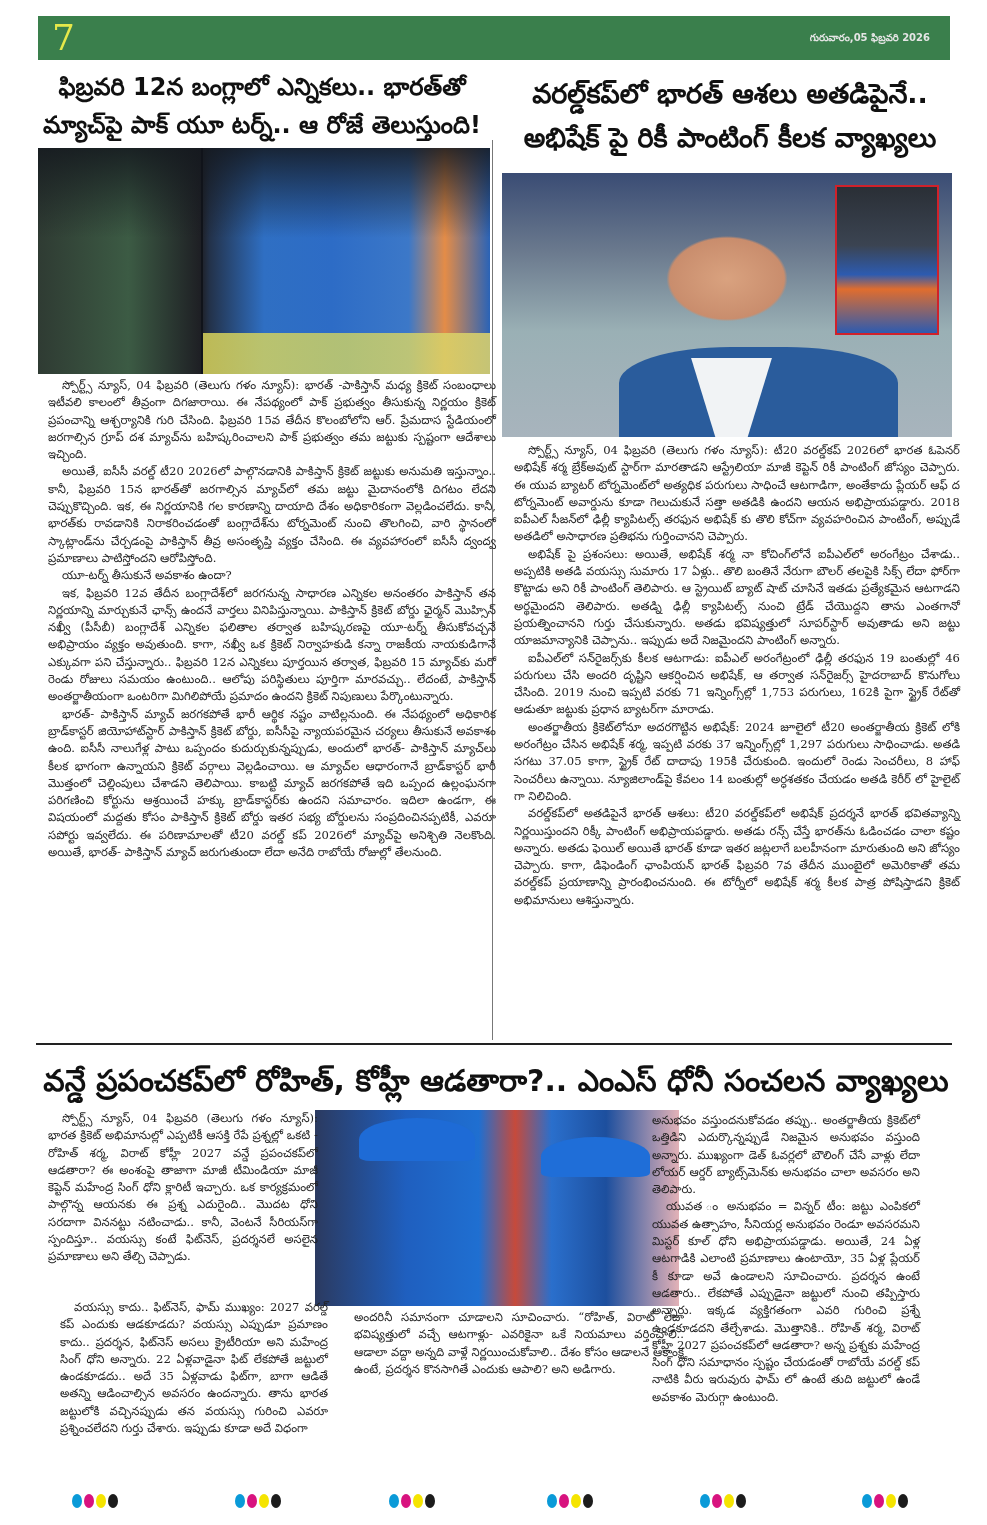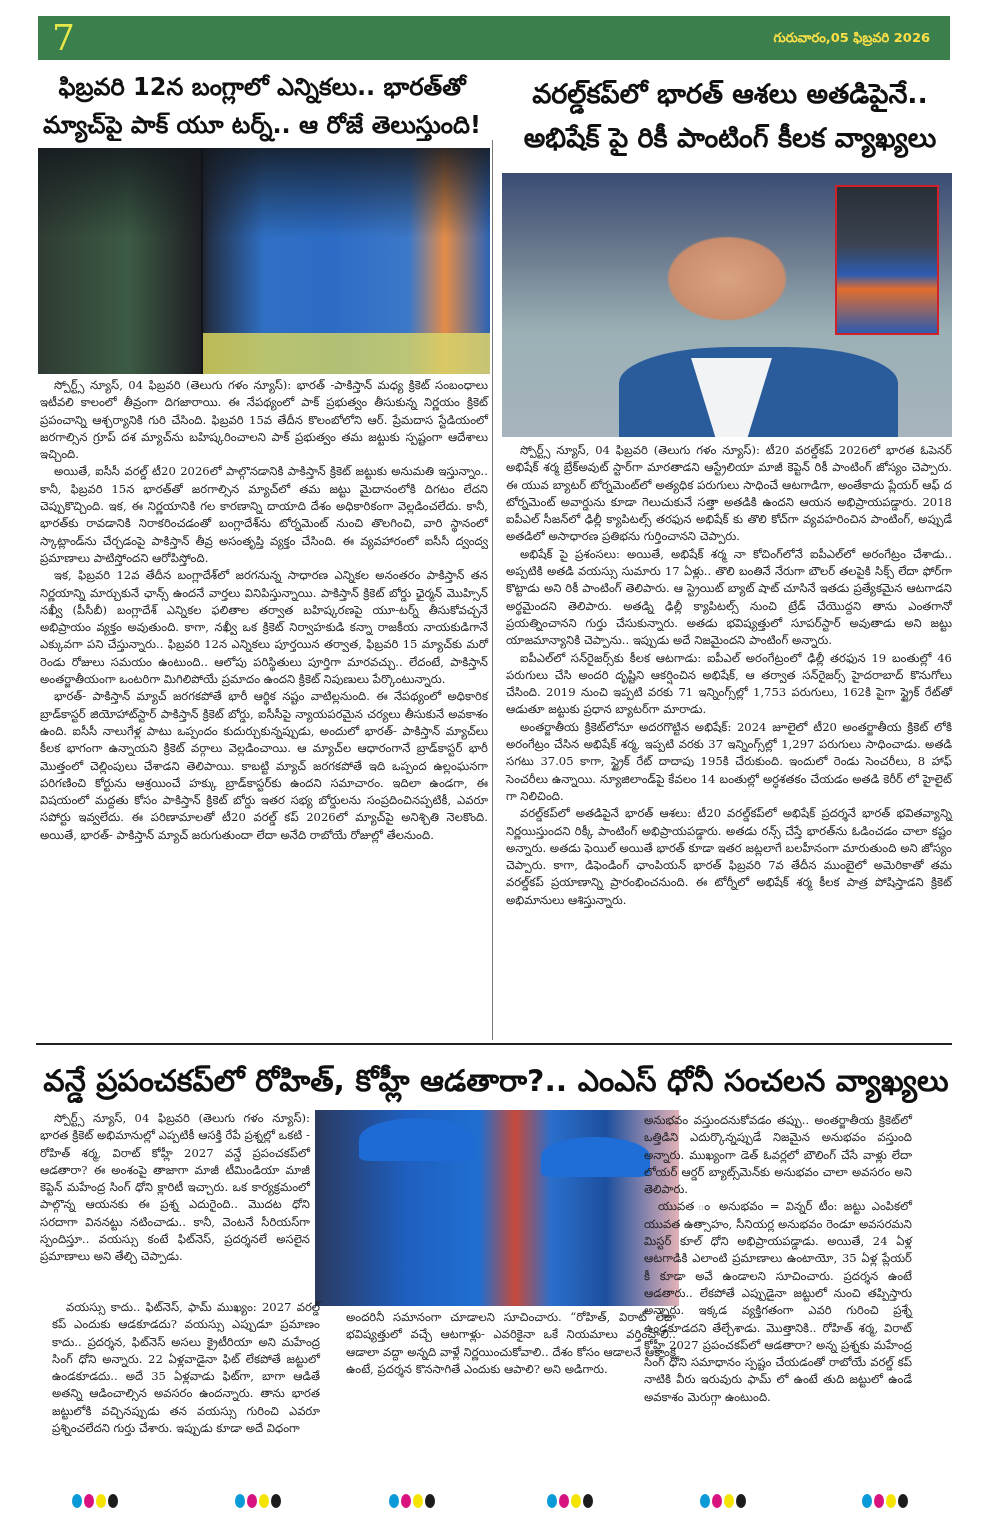--- a/index.html
+++ b/index.html
@@ -1,21 +1,21 @@
 <!DOCTYPE html>
 <html><head>
 <meta charset="utf-8">
 <style>
   * { box-sizing: border-box; margin: 0; padding: 0; }
   html, body { width: 987px; height: 1525px; background: #ffffff; overflow: hidden; }
   body { position: relative; font-family: "DejaVu Sans", sans-serif; color: #1a1a1a; }
 
   .masthead { position: absolute; left: 38px; top: 16px; width: 912px; height: 44px; background: #3a7f4c; }
   .page-num { position: absolute; left: 14px; top: 0; font-family: "DejaVu Serif", serif; font-size: 36px; line-height: 44px; color: #e6e84a; }
-  .page-date { position: absolute; right: 20px; top: 0; line-height: 44px; font-size: 13px; color: #fde047; font-weight: bold; }
+  .page-date { position: absolute; right: 20px; top: 0; line-height: 44px; font-size: 10px; color: #e5e5e5; font-weight: bold; }
 
   .headline { position: absolute; text-align: center; font-weight: bold; color: #111; }
   .hl-left { left: 36px; top: 68px; width: 452px; font-size: 24px; line-height: 38px; }
   .hl-right { left: 510px; top: 72px; width: 440px; font-size: 27px; line-height: 44px; }
   .hl-bottom { left: 36px; top: 1058px; width: 920px; font-size: 30px; line-height: 46px; }
 
   .col-divider { position: absolute; left: 496px; top: 66px; width: 1px; height: 980px; background: #777; }
   .col-divider.left-box { left: 492px; top: 140px; height: 900px; }
   .section-rule { position: absolute; left: 36px; top: 1043px; width: 916px; height: 2px; background: #222; }
 
@@ -27,21 +27,21 @@
 
   .photo-right { left: 502px; top: 173px; width: 450px; height: 264px; background: radial-gradient(ellipse at 50% 40%, #d9a27f 0%, #c98d6d 18%, transparent 19%), linear-gradient(180deg, #3a4c74 0%, #6b7a8e 30%, #9ab0b5 60%, #a8b4bd 100%); }
   .photo-right .suit { position:absolute; left:26%; bottom:0; width:62%; height:34%; background:#2a5c9c; border-radius: 40% 40% 0 0; }
   .photo-right .collar { position:absolute; left:42%; bottom:0; width:18%; height:30%; background:#f1f3f5; clip-path: polygon(0 0,100% 0, 70% 100%, 30% 100%); }
   .inset { position: absolute; left: 835px; top: 185px; width: 104px; height: 150px; border: 2px solid #d0212a; background: linear-gradient(180deg, #2a2f36 0%, #3b4452 40%, #2d5bb0 60%, #e06d2e 70%, #2d5bb0 100%); }
 
   .photo-bottom { left: 315px; top: 1110px; width: 364px; height: 196px; background: linear-gradient(90deg, #2b3a60 0%, #1f5fbf 25%, #1f6fd1 45%, #c64a3b 55%, #2a6fcc 65%, #1d4f9e 80%, #e3b2b7 100%); }
   .photo-bottom .cap1 { position:absolute; left:12%; top:4%; width:32%; height:22%; background:#1e6bd6; border-radius: 50% 50% 10% 10%; }
   .photo-bottom .cap2 { position:absolute; left:62%; top:14%; width:30%; height:20%; background:#1f6ed8; border-radius: 50% 50% 10% 10%; }
 
-  .text { position: absolute; font-family: "DejaVu Serif", serif; font-size: 11.6px; line-height: 17.3px; text-align: justify; color: #222; }
+  .text { position: absolute; font-family: "DejaVu Serif", serif; font-size: 11.6px; line-height: 17.3px; text-align: justify; color: #222; margin-left: 8px; }
   .text p { text-indent: 14px; }
   .t-left { left: 40px; top: 377px; width: 448px; }
   .t-right { left: 506px; top: 442px; width: 446px; }
   .t-b1 { left: 40px; top: 1110px; width: 270px; }
   .t-b1b { left: 52px; top: 1299px; width: 268px; }
   .t-b2 { left: 346px; top: 1309px; width: 330px; }
   .t-b3 { left: 644px; top: 1112px; width: 268px; }
 
   .reg { position: absolute; top: 1494px; display: flex; gap: 2px; }
   .reg span { display: block; width: 10px; height: 14px; border-radius: 50%; }
@@ -67,20 +67,21 @@
 
 <div class="photo photo-right" title="Ricky Ponting portrait with inset of Abhishek Sharma">
   <div class="suit"></div>
     <div class="collar"></div>
 </div>
 <div class="inset"></div>
 
 <div class="text t-left">
   <p>స్పోర్ట్స్ న్యూస్, 04 ఫిబ్రవరి (తెలుగు గళం న్యూస్): భారత్ -పాకిస్తాన్ మధ్య క్రికెట్ సంబంధాలు ఇటీవలి కాలంలో తీవ్రంగా దిగజారాయి. ఈ నేపథ్యంలో పాక్ ప్రభుత్వం తీసుకున్న నిర్ణయం క్రికెట్ ప్రపంచాన్ని ఆశ్చర్యానికి గురి చేసింది. ఫిబ్రవరి 15వ తేదీన కొలంబోలోని ఆర్. ప్రేమదాస స్టేడియంలో జరగాల్సిన గ్రూప్ దశ మ్యాచ్‌ను బహిష్కరించాలని పాక్ ప్రభుత్వం తమ జట్టుకు స్పష్టంగా ఆదేశాలు ఇచ్చింది.</p>
   <p>అయితే, ఐసీసీ వరల్డ్ టీ20 2026లో పాల్గొనడానికి పాకిస్తాన్ క్రికెట్ జట్టుకు అనుమతి ఇస్తున్నాం.. కానీ, ఫిబ్రవరి 15న భారత్‌తో జరగాల్సిన మ్యాచ్‌లో తమ జట్టు మైదానంలోకి దిగటం లేదని చెప్పుకొచ్చింది. ఇక, ఈ నిర్ణయానికి గల కారణాన్ని దాయాది దేశం అధికారికంగా వెల్లడించలేదు. కానీ, భారత్‌కు రావడానికి నిరాకరించడంతో బంగ్లాదేశ్‌ను టోర్నమెంట్ నుంచి తొలగించి, వారి స్థానంలో స్కాట్లాండ్‌ను చేర్చడంపై పాకిస్తాన్ తీవ్ర అసంతృప్తి వ్యక్తం చేసింది. ఈ వ్యవహారంలో ఐసీసీ ద్వంద్వ ప్రమాణాలు పాటిస్తోందని ఆరోపిస్తోంది.</p>
+  <p>యూ-టర్న్ తీసుకునే అవకాశం ఉందా?</p>
   <p>ఇక, ఫిబ్రవరి 12వ తేదీన బంగ్లాదేశ్‌లో జరగనున్న సాధారణ ఎన్నికల అనంతరం పాకిస్తాన్ తన నిర్ణయాన్ని మార్చుకునే ఛాన్స్ ఉందనే వార్తలు వినిపిస్తున్నాయి. పాకిస్తాన్ క్రికెట్ బోర్డు ఛైర్మన్ మొహ్సిన్ నఖ్వీ (పీసీబీ) బంగ్లాదేశ్ ఎన్నికల ఫలితాల తర్వాత బహిష్కరణపై యూ-టర్న్ తీసుకోవచ్చనే అభిప్రాయం వ్యక్తం అవుతుంది. కాగా, నఖ్వీ ఒక క్రికెట్ నిర్వాహకుడి కన్నా రాజకీయ నాయకుడిగానే ఎక్కువగా పని చేస్తున్నారు.. ఫిబ్రవరి 12న ఎన్నికలు పూర్తయిన తర్వాత, ఫిబ్రవరి 15 మ్యాచ్‌కు మరో రెండు రోజులు సమయం ఉంటుంది.. ఆలోపు పరిస్థితులు పూర్తిగా మారవచ్చు.. లేదంటే, పాకిస్తాన్ అంతర్జాతీయంగా ఒంటరిగా మిగిలిపోయే ప్రమాదం ఉందని క్రికెట్ నిపుణులు పేర్కొంటున్నారు.</p>
   <p>భారత్- పాకిస్తాన్ మ్యాచ్ జరగకపోతే భారీ ఆర్థిక నష్టం వాటిల్లనుంది. ఈ నేపథ్యంలో అధికారిక బ్రాడ్‌కాస్టర్ జియోహాట్‌స్టార్ పాకిస్తాన్ క్రికెట్ బోర్డు, ఐసీసీపై న్యాయపరమైన చర్యలు తీసుకునే అవకాశం ఉంది. ఐసీసీ నాలుగేళ్ల పాటు ఒప్పందం కుదుర్చుకున్నప్పుడు, అందులో భారత్- పాకిస్తాన్ మ్యాచ్‌లు కీలక భాగంగా ఉన్నాయని క్రికెట్ వర్గాలు వెల్లడించాయి. ఆ మ్యాచ్‌ల ఆధారంగానే బ్రాడ్‌కాస్టర్ భారీ మొత్తంలో చెల్లింపులు చేశాడని తెలిపాయి. కాబట్టి మ్యాచ్ జరగకపోతే ఇది ఒప్పంద ఉల్లంఘనగా పరిగణించి కోర్టును ఆశ్రయించే హక్కు బ్రాడ్‌కాస్టర్‌కు ఉందని సమాచారం. ఇదిలా ఉండగా, ఈ విషయంలో మద్దతు కోసం పాకిస్తాన్ క్రికెట్ బోర్డు ఇతర సభ్య బోర్డులను సంప్రదించినప్పటికీ, ఎవరూ సపోర్టు ఇవ్వలేదు. ఈ పరిణామాలతో టీ20 వరల్డ్ కప్ 2026లో మ్యాచ్‌పై అనిశ్చితి నెలకొంది. అయితే, భారత్- పాకిస్తాన్ మ్యాచ్ జరుగుతుందా లేదా అనేది రాబోయే రోజుల్లో తేలనుంది.</p>
 </div>
 
 <div class="text t-right">
   <p>స్పోర్ట్స్ న్యూస్, 04 ఫిబ్రవరి (తెలుగు గళం న్యూస్): టీ20 వరల్డ్‌కప్ 2026లో భారత ఓపెనర్ అభిషేక్ శర్మ బ్రేక్‌అవుట్ స్టార్‌గా మారతాడని ఆస్ట్రేలియా మాజీ కెప్టెన్ రికీ పాంటింగ్ జోస్యం చెప్పారు. ఈ యువ బ్యాటర్ టోర్నమెంట్‌లో అత్యధిక పరుగులు సాధించే ఆటగాడిగా, అంతేకాదు ప్లేయర్ ఆఫ్ ద టోర్నమెంట్ అవార్డును కూడా గెలుచుకునే సత్తా అతడికి ఉందని ఆయన అభిప్రాయపడ్డారు. 2018 ఐపీఎల్ సీజన్‌లో ఢిల్లీ క్యాపిటల్స్ తరఫున అభిషేక్ కు తొలి కోచ్‌గా వ్యవహరించిన పాంటింగ్, అప్పుడే అతడిలో అసాధారణ ప్రతిభను గుర్తించానని చెప్పారు.</p>
   <p>అభిషేక్ పై ప్రశంసలు: అయితే, అభిషేక్ శర్మ నా కోచింగ్‌లోనే ఐపీఎల్‌లో అరంగేట్రం చేశాడు.. అప్పటికి అతడి వయస్సు సుమారు 17 ఏళ్లు.. తొలి బంతినే నేరుగా బౌలర్ తలపైకి సిక్స్ లేదా ఫోర్‌గా కొట్టాడు అని రికీ పాంటింగ్ తెలిపారు. ఆ స్ట్రెయిట్ బ్యాట్ షాట్ చూసినే ఇతడు ప్రత్యేకమైన ఆటగాడని అర్థమైందని తెలిపారు. అతడ్ని ఢిల్లీ క్యాపిటల్స్ నుంచి ట్రేడ్ చేయొద్దని తాను ఎంతగానో ప్రయత్నించానని గుర్తు చేసుకున్నారు. అతడు భవిష్యత్తులో సూపర్‌స్టార్ అవుతాడు అని జట్టు యాజమాన్యానికి చెప్పాను.. ఇప్పుడు అదే నిజమైందని పాంటింగ్ అన్నారు.</p>
   <p>ఐపీఎల్‌లో సన్‌రైజర్స్‌కు కీలక ఆటగాడు: ఐపీఎల్ అరంగేట్రంలో ఢిల్లీ తరఫున 19 బంతుల్లో 46 పరుగులు చేసి అందరి దృష్టిని ఆకర్షించిన అభిషేక్, ఆ తర్వాత సన్‌రైజర్స్ హైదరాబాద్ కొనుగోలు చేసింది. 2019 నుంచి ఇప్పటి వరకు 71 ఇన్నింగ్స్‌ల్లో 1,753 పరుగులు, 162కి పైగా స్ట్రైక్ రేట్‌తో ఆడుతూ జట్టుకు ప్రధాన బ్యాటర్‌గా మారాడు.</p>
   <p>అంతర్జాతీయ క్రికెట్‌లోనూ అదరగొట్టిన అభిషేక్: 2024 జూలైలో టీ20 అంతర్జాతీయ క్రికెట్ లోకి అరంగేట్రం చేసిన అభిషేక్ శర్మ, ఇప్పటి వరకు 37 ఇన్నింగ్స్‌ల్లో 1,297 పరుగులు సాధించాడు. అతడి సగటు 37.05 కాగా, స్ట్రైక్ రేట్ దాదాపు 195కి చేరుకుంది. ఇందులో రెండు సెంచరీలు, 8 హాఫ్ సెంచరీలు ఉన్నాయి. న్యూజిలాండ్‌పై కేవలం 14 బంతుల్లో అర్ధశతకం చేయడం అతడి కెరీర్ లో హైలైట్ గా నిలిచింది.</p>
   <p>వరల్డ్‌కప్‌లో అతడిపైనే భారత్ ఆశలు: టీ20 వరల్డ్‌కప్‌లో అభిషేక్ ప్రదర్శనే భారత్ భవితవ్యాన్ని నిర్ణయిస్తుందని రిక్కీ పాంటింగ్ అభిప్రాయపడ్డారు. అతడు రన్స్ చేస్తే భారత్‌ను ఓడించడం చాలా కష్టం అన్నారు. అతడు ఫెయిల్ అయితే భారత్ కూడా ఇతర జట్లలాగే బలహీనంగా మారుతుంది అని జోస్యం చెప్పారు. కాగా, డిఫెండింగ్ ఛాంపియన్ భారత్ ఫిబ్రవరి 7వ తేదీన ముంబైలో అమెరికాతో తమ వరల్డ్‌కప్ ప్రయాణాన్ని ప్రారంభించనుంది. ఈ టోర్నీలో అభిషేక్ శర్మ కీలక పాత్ర పోషిస్తాడని క్రికెట్ అభిమానులు ఆశిస్తున్నారు.</p>

